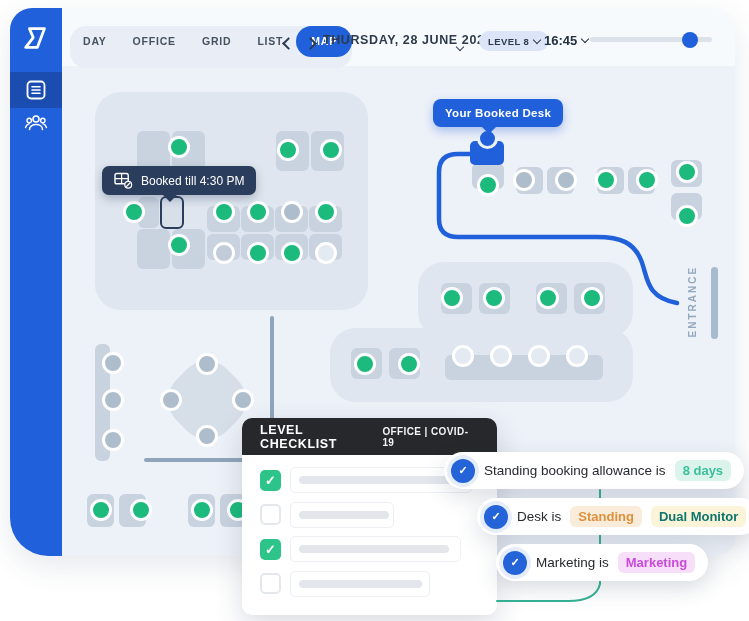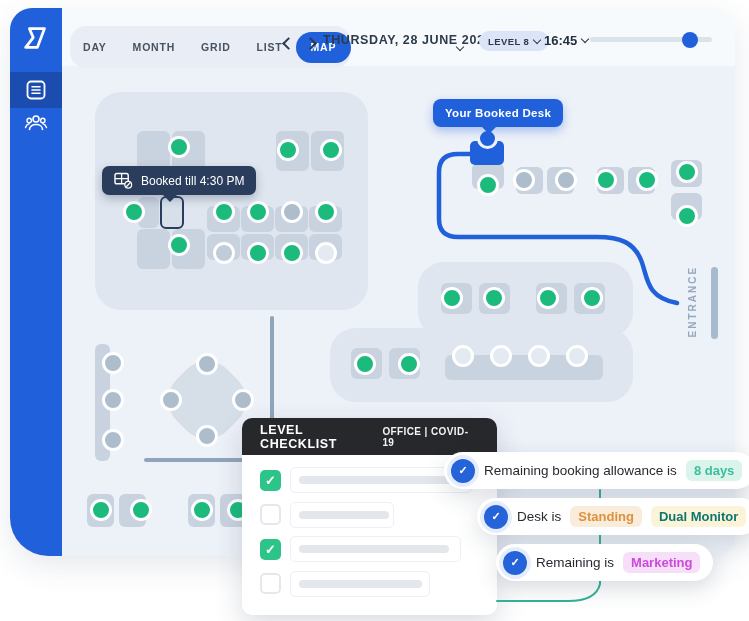--- a/index.html
+++ b/index.html
@@ -8,21 +8,21 @@
   
   .frame{position:absolute;left:10px;top:8px;width:725px;height:548px;background:#F7FAFC;
          border-radius:22px 22px 22px 38px;box-shadow:0 10px 30px rgba(50,70,110,.12);}
   .map-bg{position:absolute;left:62px;top:66px;width:673px;height:490px;background:#EDF1F8;border-radius:0 0 20px 0;}
   
   .sidebar{position:absolute;left:10px;top:8px;width:52px;height:548px;background:#2160DB;border-radius:22px 0 0 38px;}
   .side-active{position:absolute;left:10px;top:72px;width:52px;height:36px;background:#1B4CB0;}
   .side-icon{position:absolute;display:flex;align-items:center;justify-content:center;}
   
   .tabs{position:absolute;left:70px;top:26px;height:42px;background:#E8EDF6;border-radius:16px;
-        display:flex;align-items:center;}
+        display:flex;}
   .tab{font-size:10.5px;font-weight:bold;letter-spacing:.8px;color:#47525F;padding:0 13px;line-height:31px;cursor:default;}
   .tab.active{background:#2160DB;color:#fff;border-radius:16px;height:31px;padding:0 15px;}
   .chev{display:inline-block;width:7px;height:7px;border-right:2px solid currentColor;border-bottom:2px solid currentColor;}
   .chev.down{transform:rotate(45deg);}
   .chev.left{transform:rotate(135deg);}
   .chev.right{transform:rotate(-45deg);}
   .date-text{position:absolute;left:323px;top:33px;font-size:12.5px;font-weight:bold;letter-spacing:.6px;color:#2C3A4B;}
   .level-pill{position:absolute;left:479px;top:31px;height:20px;background:#DBE5F7;border-radius:10px;
               display:flex;align-items:center;gap:5px;padding:0 9px;font-size:9.5px;font-weight:bold;
               letter-spacing:.4px;color:#2E3A4E;}
@@ -108,21 +108,21 @@
       <circle cx="18.8" cy="8.4" r="2.2" fill="none" stroke="#fff" stroke-width="1.4"></circle>
       <path d="M5.5 17.5c0-3.2 3-5 6.5-5s6.5 1.8 6.5 5" fill="none" stroke="#fff" stroke-width="1.6" stroke-linecap="round"></path>
       <path d="M1.5 15.5c.6-2.2 2-3.4 3.8-3.9M22.5 15.5c-.6-2.2-2-3.4-3.8-3.9" fill="none" stroke="#fff" stroke-width="1.4" stroke-linecap="round"></path>
     </svg>
   </div>
 
   <div class="map-bg"></div>
 
   <div class="tabs" id="tabs">
       <div class="tab">DAY</div>
-      <div class="tab">MONTH</div>
+      <div class="tab">OFFICE</div>
       <div class="tab">GRID</div>
       <div class="tab">LIST</div>
       <div class="tab active">MAP</div>
     </div>
   <div class="abs" style="left:284px;top:34px;color:#2E3A4E;"><span class="chev left"></span></div>
   <div class="abs" style="left:306px;top:34px;color:#2E3A4E;"><span class="chev right"></span></div>
   <div class="date-text">THURSDAY, 28 JUNE 2021</div>
   <div class="abs" style="left:457px;top:36px;color:#2E3A4E;"><span class="chev down" style="width:5px;height:5px;border-width:1.5px;"></span></div>
   <div class="level-pill">
     <span>LEVEL 8</span>
@@ -277,29 +277,29 @@
       </div>
   </div>
 
   <svg class="overlay" width="749" height="621" id="connector-svg">
       <path d="M497 601 H568 Q596 601 600 584 V579 M600 547 V534 M600 499 V490" fill="none" stroke="#35B294" stroke-width="2" stroke-linecap="round"></path>
     </svg>
 
   <div id="badges">
       <div class="badge" style="left: 444px; top: 452px;">
         <div class="badge-check">✓</div>
-        <span class="badge-text">Remaining booking allowance is</span>
+        <span class="badge-text">Standing booking allowance is</span>
         <span class="tag" style="color: rgb(58, 190, 155); background: rgb(219, 244, 235);">8 days</span>
       </div>
       <div class="badge" style="left: 477px; top: 498px;">
         <div class="badge-check">✓</div>
         <span class="badge-text">Desk is</span>
         <span class="tag" style="color: rgb(222, 145, 60); background: rgb(249, 236, 219);">Standing</span>
         <span class="tag" style="color: #0f766e; background: rgb(251, 244, 216);">Dual Monitor</span>
       </div>
       <div class="badge" style="left: 496px; top: 544px;">
         <div class="badge-check">✓</div>
-        <span class="badge-text">Remaining is</span>
+        <span class="badge-text">Marketing is</span>
         <span class="tag" style="color: rgb(201, 74, 219); background: rgb(247, 223, 249);">Marketing</span>
       </div>
     </div>
 
 </div>
 
 </body></html>

